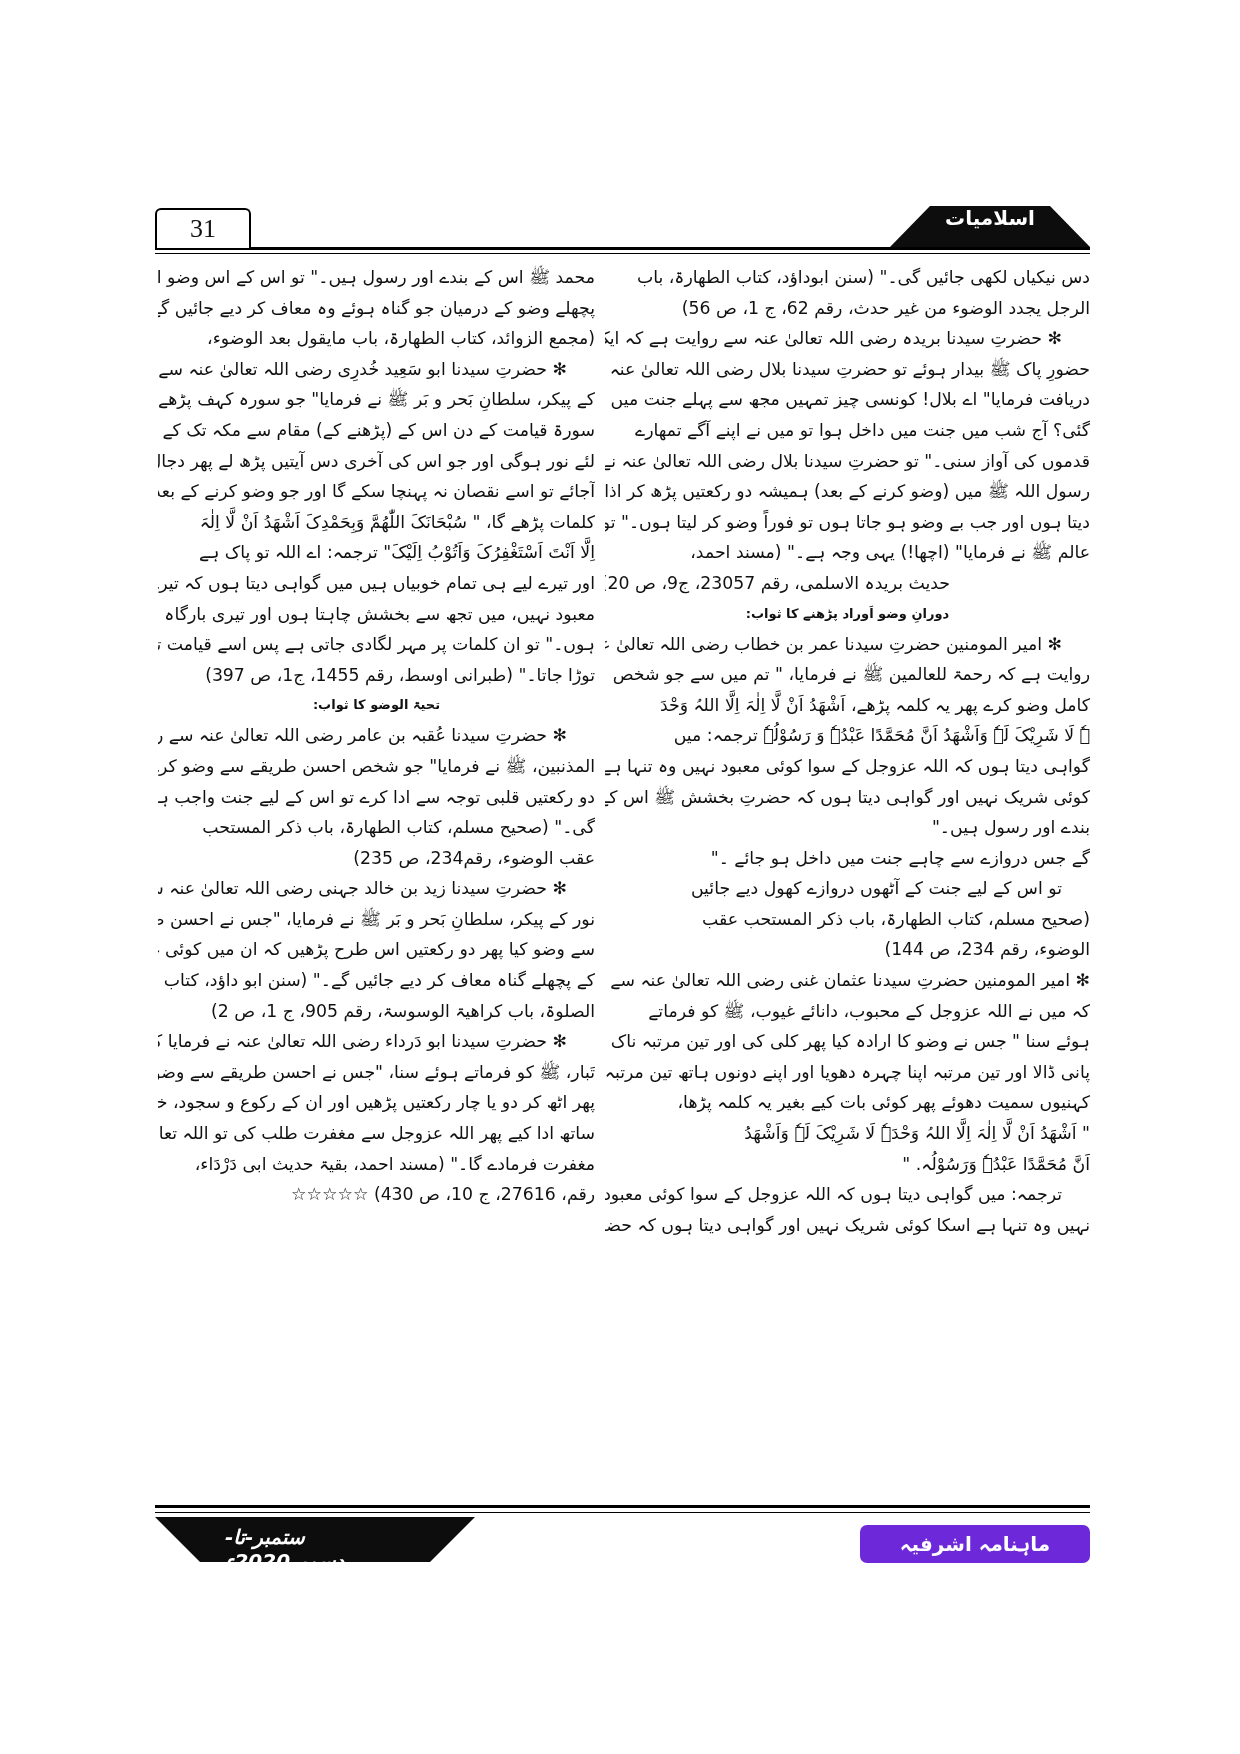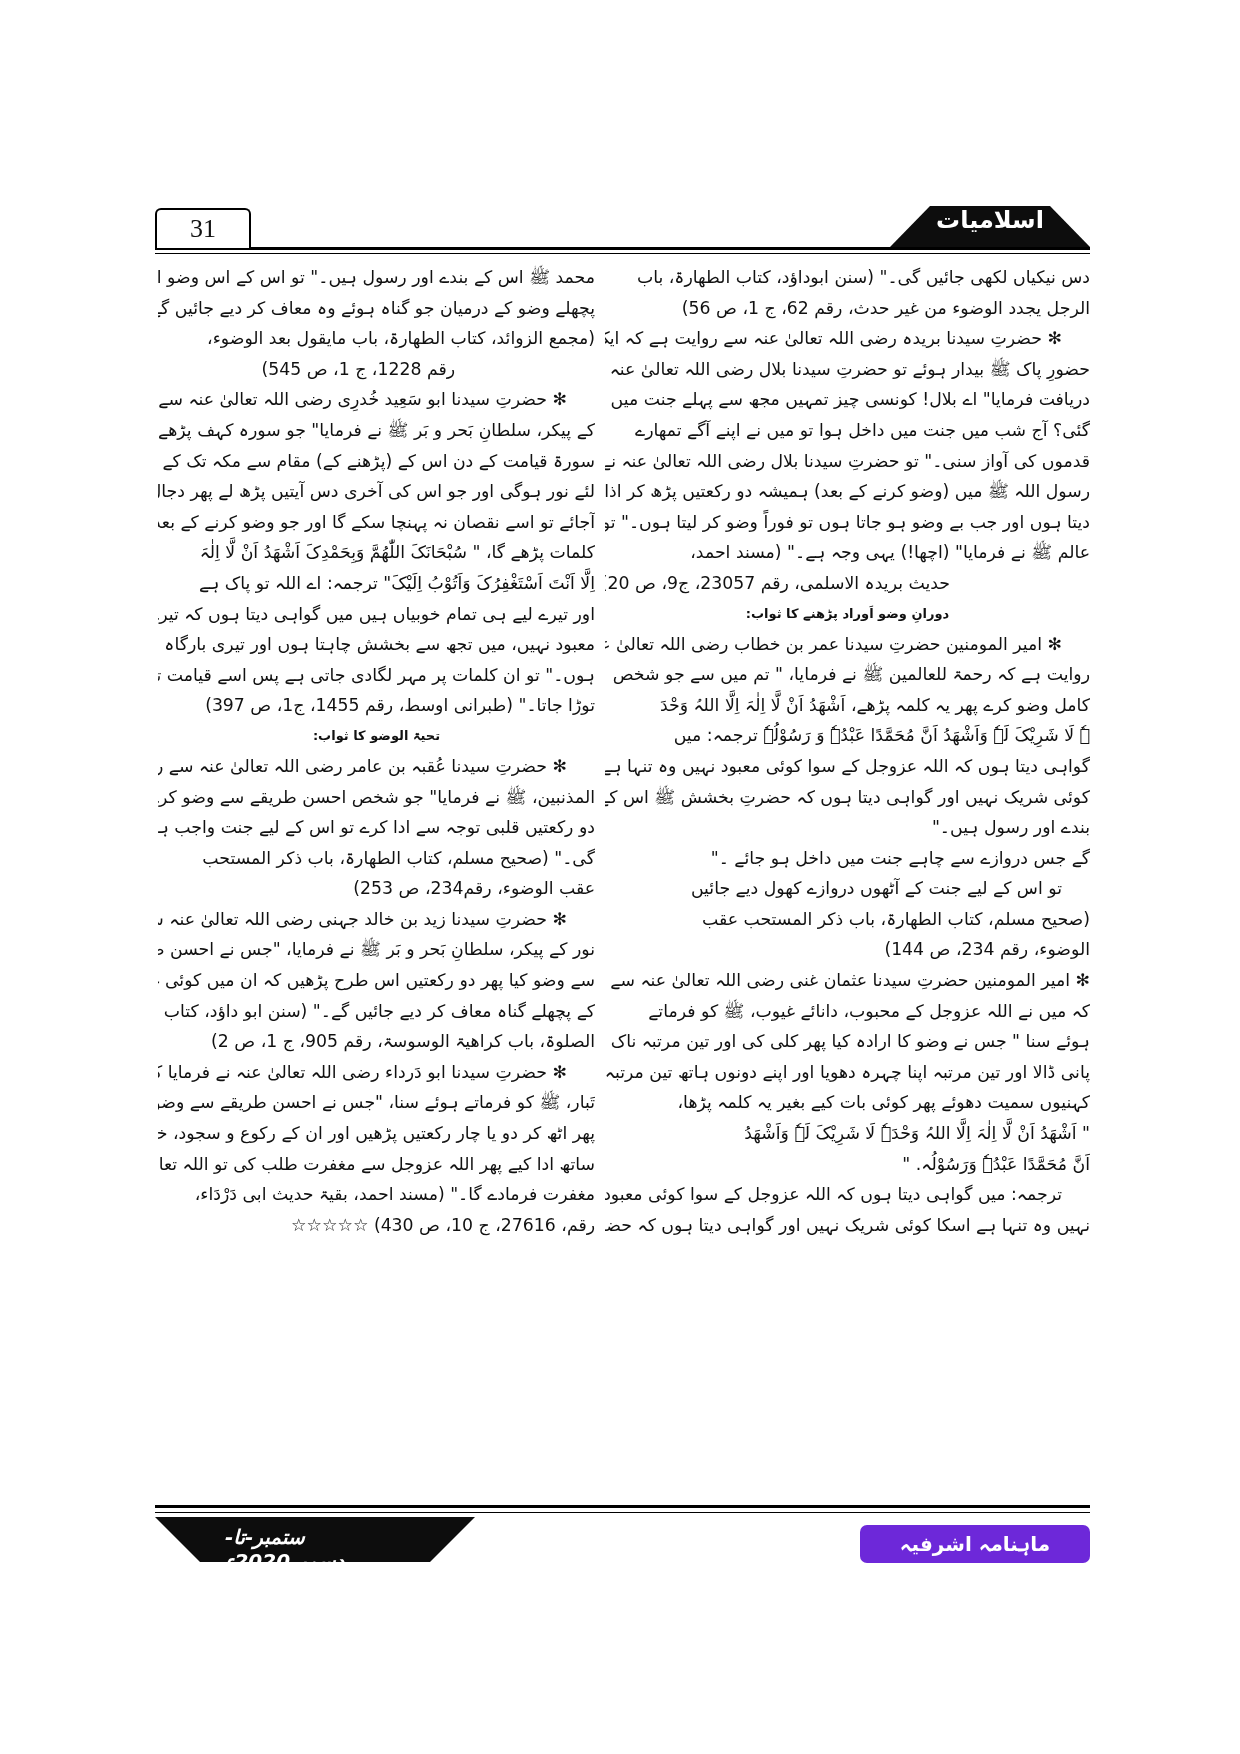--- a/index.html
+++ b/index.html
@@ -10,21 +10,21 @@
   
   .hdr { position:absolute; left:155px; top:228px; width:935px; height:22px; }
   .hdr-rule1 { position:absolute; left:0; right:0; top:19px; height:3px; background:#000; }
   .hdr-rule2 { position:absolute; left:0; right:0; top:25px; height:1px; background:#000; }
   .page-num { position:absolute; left:0; top:-20px; width:92px; height:38px; border:2px solid #000;
               border-bottom:none; border-radius:6px 6px 0 0; background:#fff;
               font-family:"Liberation Serif", serif; font-size:26px; text-align:center; line-height:38px; }
   .section-tab { position:absolute; right:0; top:-24px; width:200px; height:43px; }
   .section-tab svg { position:absolute; left:0; top:0; }
   .section-label { position:absolute; left:0; right:0; top:2px; text-align:center; color:#fff;
-                   font-family:"DejaVu Sans", sans-serif; font-weight:bold; font-size:24px; direction:rtl; }
+                   font-family:"DejaVu Sans", sans-serif; font-weight:bold; font-size:20px; direction:rtl; }
 
   
   .col { position:absolute; top:262px; direction:rtl; text-align:justify;
          font-family:"DejaVu Sans", sans-serif; font-size:17.3px; line-height:30.6px; }
   .col-right { left:605px; width:485px; }
   .col-left { left:158px; width:437px; }
   .col .ln { display:block; white-space:nowrap; overflow:hidden; text-align:right; }
   .col .ln.ind { padding-right:28px; }
   .col .ln.ind2 { padding-right:140px; }
   .heading { display:block; text-align:center; font-weight:bold; font-size:13px; line-height:30px; }
@@ -89,38 +89,37 @@
     <span class="ln">" اَشْھَدُ اَنْ لَّا اِلٰہَ اِلَّا اللہُ وَحْدَہٗ لَا شَرِیْکَ لَہٗ وَاَشْھَدُ</span>
     <span class="ln">اَنَّ مُحَمَّدًا عَبْدُہٗ وَرَسُوْلُہ. "</span>
     <span class="ln ind">ترجمہ: میں گواہی دیتا ہوں کہ اللہ عزوجل کے سوا کوئی معبود</span>
     <span class="ln">نہیں وہ تنہا ہے اسکا کوئی شریک نہیں اور گواہی دیتا ہوں کہ حضرتِ سیدنا</span>
   </div>
 
   <div class="col col-left">
     <span class="ln">محمد ﷺ اس کے بندے اور رسول ہیں۔" تو اس کے اس وضو اور</span>
     <span class="ln">پچھلے وضو کے درمیان جو گناہ ہوئے وہ معاف کر دیے جائیں گے۔"</span>
     <span class="ln">(مجمع الزوائد، کتاب الطھارۃ، باب مایقول بعد الوضوء،</span>
-    <span class="ln ind2">رقم 1228، ج 1، ص 545)</span>
     <span class="ln ind">✻ حضرتِ سیدنا ابو سَعِید خُدرِی رضی اللہ تعالیٰ عنہ سے روایت ہے کہ نور</span>
     <span class="ln">کے پیکر، سلطانِ بَحر و بَر ﷺ نے فرمایا" جو سورہ کہف پڑھے گا تو یہ</span>
     <span class="ln">سورۃ قیامت کے دن اس کے (پڑھنے کے) مقام سے مکہ تک کے</span>
     <span class="ln">لئے نور ہوگی اور جو اس کی آخری دس آیتیں پڑھ لے پھر دجال بھی</span>
     <span class="ln">آجائے تو اسے نقصان نہ پہنچا سکے گا اور جو وضو کرنے کے بعد یہ</span>
     <span class="ln">کلمات پڑھے گا، " سُبْحَانَکَ اللّٰھُمَّ وَبِحَمْدِکَ اَشْھَدُ اَنْ لَّا اِلٰہَ</span>
     <span class="ln">اِلَّا اَنْتَ اَسْتَغْفِرُکَ وَاَتُوْبُ اِلَیْکَ" ترجمہ: اے اللہ تو پاک ہے</span>
     <span class="ln">اور تیرے لیے ہی تمام خوبیاں ہیں میں گواہی دیتا ہوں کہ تیرے سوا کوئی</span>
     <span class="ln">معبود نہیں، میں تجھ سے بخشش چاہتا ہوں اور تیری بارگاہ میں توبہ کرتا</span>
     <span class="ln">ہوں۔" تو ان کلمات پر مہر لگادی جاتی ہے پس اسے قیامت تک نہیں</span>
     <span class="ln">توڑا جاتا۔" (طبرانی اوسط، رقم 1455، ج1، ص 397)</span>
     <span class="heading">تحیۃ الوضو کا ثواب:</span>
     <span class="ln ind">✻ حضرتِ سیدنا عُقبہ بن عامر رضی اللہ تعالیٰ عنہ سے روایت ہے کہ شفیعُ</span>
     <span class="ln">المذنبین، ﷺ نے فرمایا" جو شخص احسن طریقے سے وضو کرے اور</span>
     <span class="ln">دو رکعتیں قلبی توجہ سے ادا کرے تو اس کے لیے جنت واجب ہو جائے</span>
     <span class="ln">گی۔" (صحیح مسلم، کتاب الطھارۃ، باب ذکر المستحب</span>
-    <span class="ln">عقب الوضوء، رقم234، ص 253)</span>
+    <span class="ln">عقب الوضوء، رقم234، ص 235)</span>
     <span class="ln ind">✻ حضرتِ سیدنا زید بن خالد جہنی رضی اللہ تعالیٰ عنہ سے روایت ہے کہ</span>
     <span class="ln">نور کے پیکر، سلطانِ بَحر و بَر ﷺ نے فرمایا، "جس نے احسن طریقے</span>
     <span class="ln">سے وضو کیا پھر دو رکعتیں اس طرح پڑھیں کہ ان میں کوئی غلطی نہ کی تو اس</span>
     <span class="ln">کے پچھلے گناہ معاف کر دیے جائیں گے۔" (سنن ابو داؤد، کتاب</span>
     <span class="ln">الصلوۃ، باب کراھیۃ الوسوسۃ، رقم 905، ج 1، ص 2)</span>
     <span class="ln ind">✻ حضرتِ سیدنا ابو دَرداء رضی اللہ تعالیٰ عنہ نے فرمایا کہ میں نے سرکارِ والا</span>
     <span class="ln">تَبار، ﷺ کو فرماتے ہوئے سنا، "جس نے احسن طریقے سے وضو کیا</span>
     <span class="ln">پھر اٹھ کر دو یا چار رکعتیں پڑھیں اور ان کے رکوع و سجود، خشوع کے</span>
     <span class="ln">ساتھ ادا کیے پھر اللہ عزوجل سے مغفرت طلب کی تو اللہ تعالیٰ اس کی</span>
     <span class="ln">مغفرت فرمادے گا۔" (مسند احمد، بقیۃ حدیث ابی دَرْدَاء،</span>

